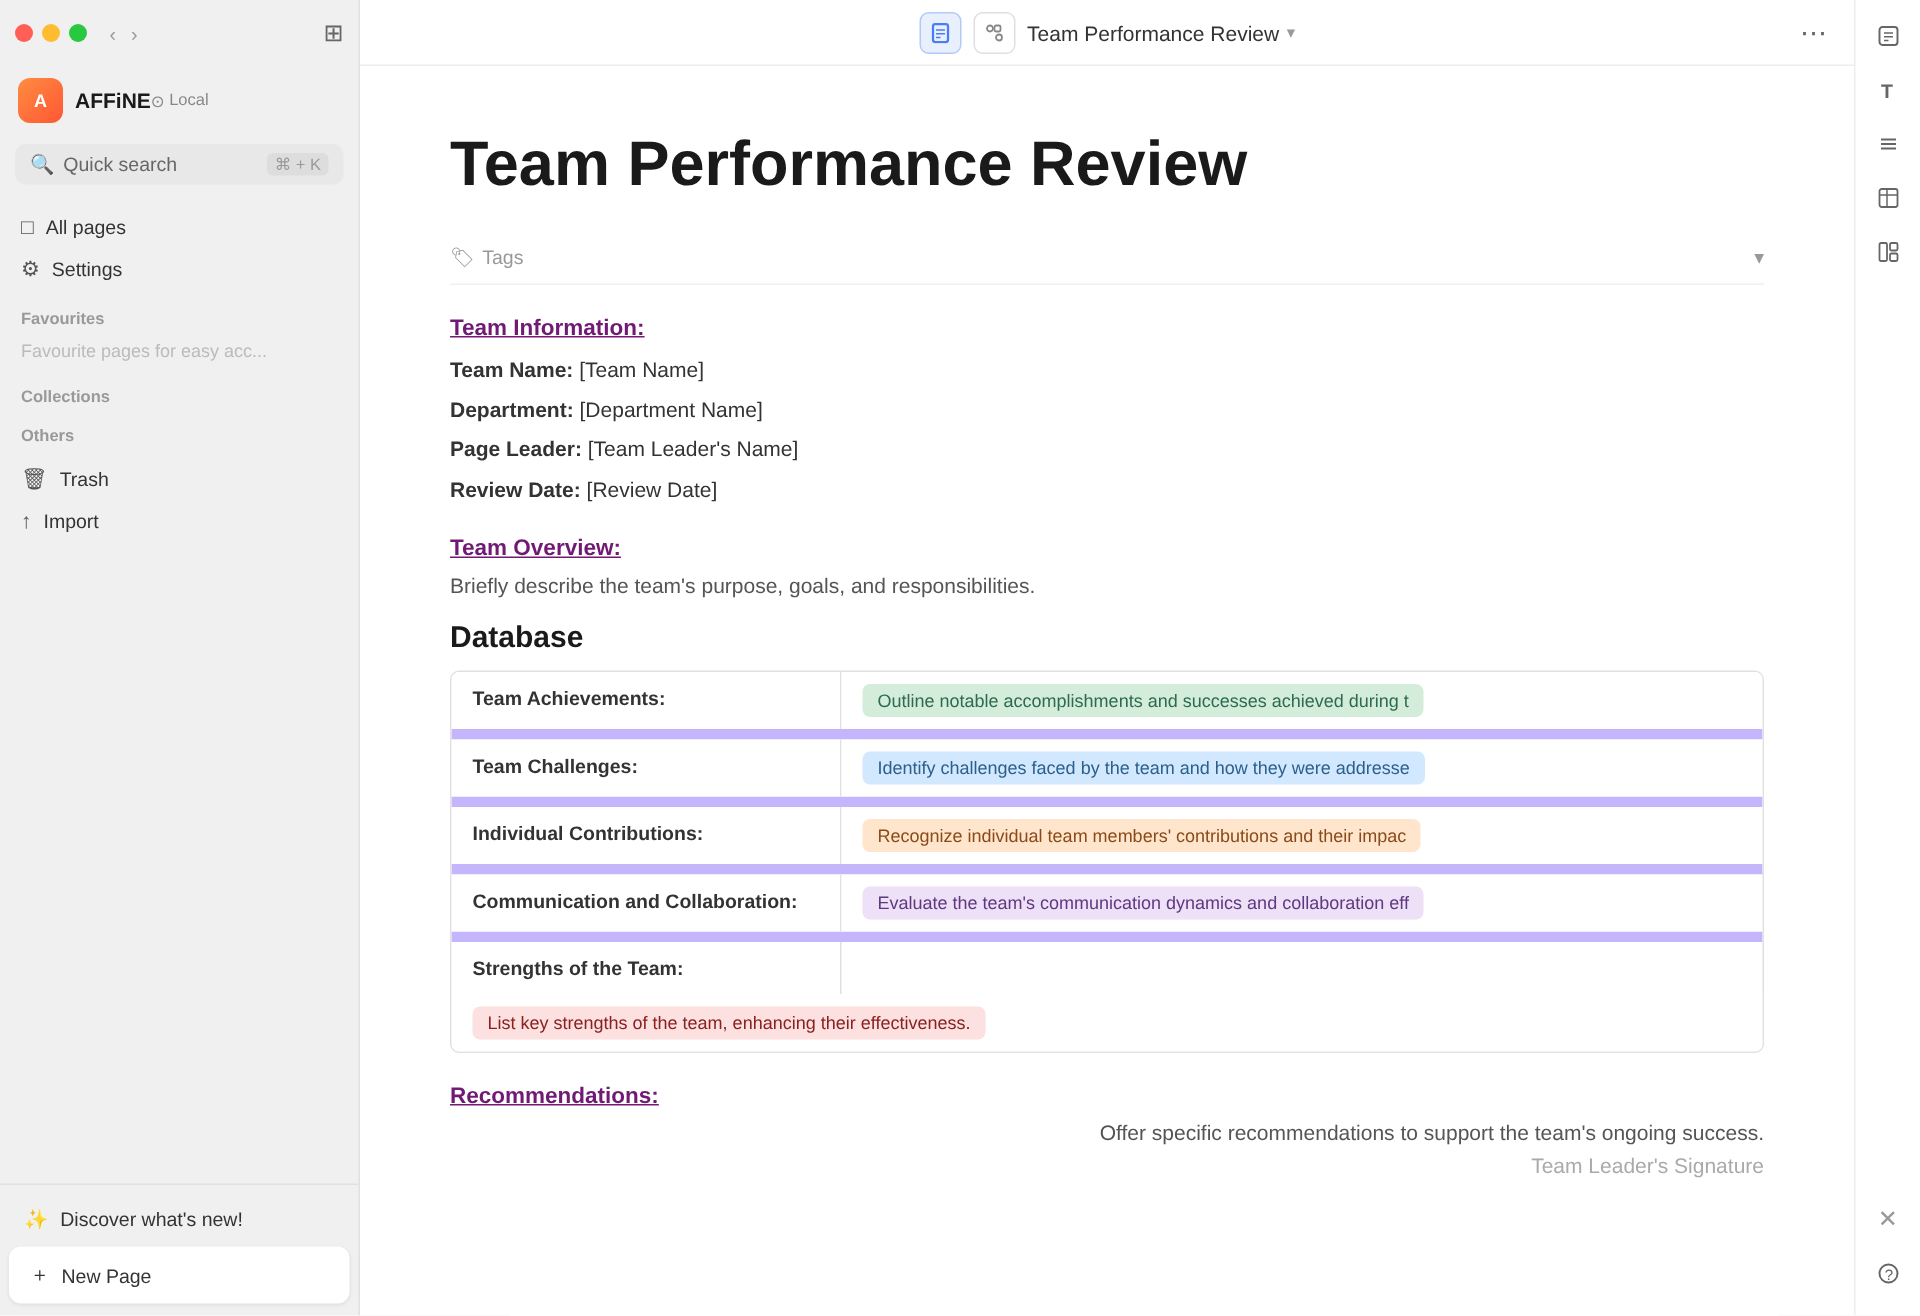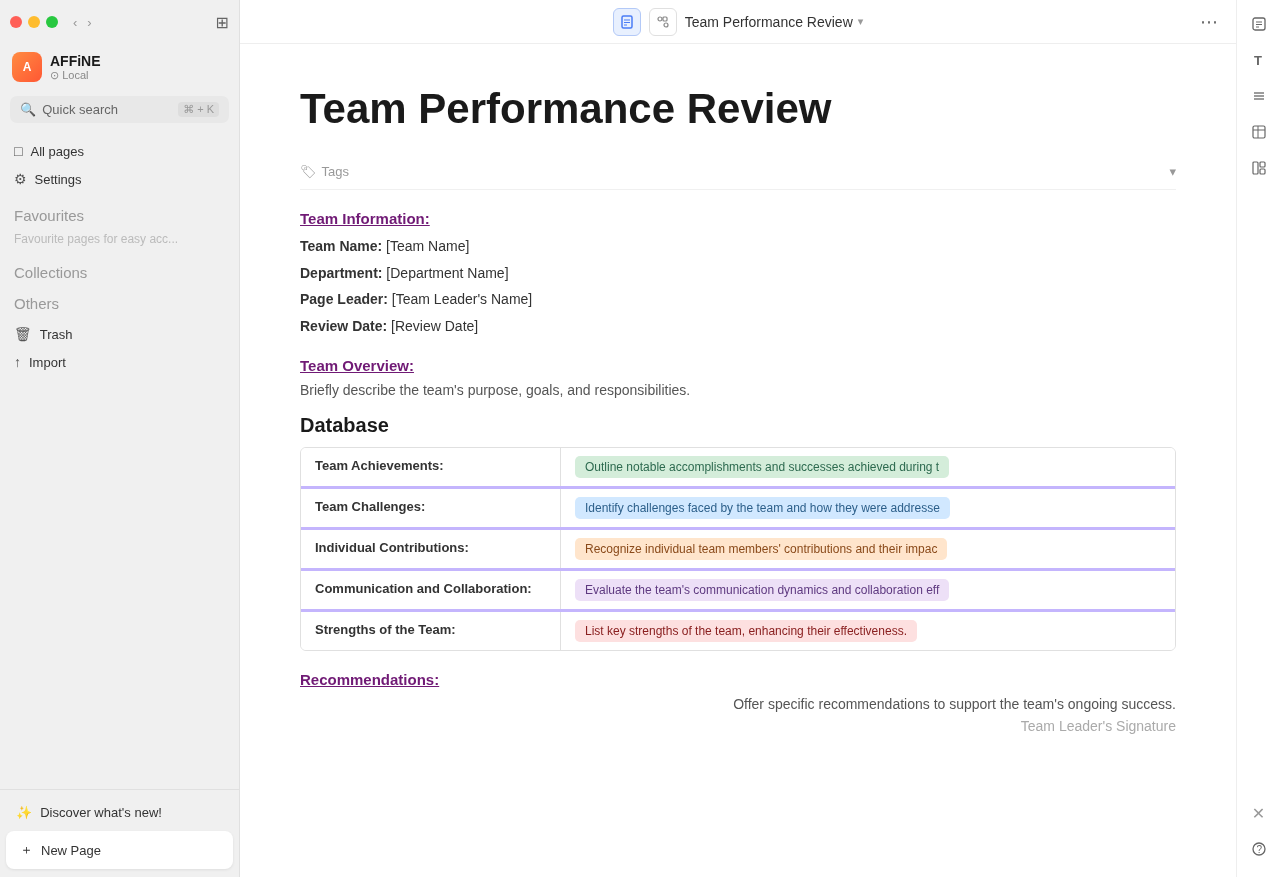--- a/index.html
+++ b/index.html
@@ -49,42 +49,42 @@
 
     .workspace-header {
       display: flex; align-items: center; gap: 8px; padding: 8px 12px 10px;
     }
     .workspace-avatar {
       width: 30px; height: 30px; border-radius: 8px;
       background: linear-gradient(135deg, #ff8c42, #ff5733);
       display: flex; align-items: center; justify-content: center;
       color: white; font-size: 12px; font-weight: bold;
     }
-    .workspace-info { display: flex; flex-direction: column; }
+    .workspace-info { display: flex; flex-direction: row; }
     .workspace-name { font-size: 14px; font-weight: 600; color: #1a1a1a; }
     .workspace-sub { font-size: 11px; color: #888; display: flex; align-items: center; gap: 3px; }
 
     .search-bar {
       margin: 4px 10px 10px;
       display: flex; align-items: center; justify-content: space-between;
       background: #e8e8e8; border-radius: 7px; padding: 6px 10px;
       cursor: pointer; border: none; width: calc(100% - 20px);
     }
     .search-left { display: flex; align-items: center; gap: 6px; color: #666; font-size: 13px; }
     .search-shortcut { font-size: 11px; color: #999; background: #ddd; border-radius: 4px; padding: 1px 5px; }
 
     .sidebar-nav { padding: 4px 6px; }
     .nav-item {
       display: flex; align-items: center; gap: 8px; padding: 6px 8px; border-radius: 6px;
       cursor: pointer; font-size: 13px; color: #333;
     }
     .nav-item-icon { font-size: 14px; color: #555; }
 
     .sidebar-section-label {
-      font-size: 15px; color: #999; padding: 10px 14px 4px; font-weight: 400;
+      font-size: 11px; color: #999; padding: 10px 14px 4px; font-weight: 700;
     }
 
     .sidebar-placeholder {
       font-size: 12px; color: #bbb; padding: 4px 14px 8px;
     }
 
     .sidebar-bottom {
       margin-top: auto;
       padding: 8px 6px;
       border-top: 1px solid #e0e0e0;
@@ -174,23 +174,23 @@
     .db-col-title {
       width: 260px; min-width: 260px; padding: 8px 14px; font-weight: 600; color: #444;
       border-right: 1px solid #e0e0e0;
     }
     .db-col-desc {
       flex: 1; padding: 8px 14px; font-weight: 600; color: #444;
       display: flex; align-items: center; gap: 5px;
     }
 
     .db-row {
-      display: flex; border-bottom: 3px solid #c4b5fd;
-    }
-    .db-row:last-child { border-bottom: none; }
+      display: flex; border-bottom: 7px solid #c4b5fd;
+    }
+    .db-row:last-child { border-bottom: none; flex-direction: column; }
 
     .db-cell-title {
       width: 260px; min-width: 260px; padding: 10px 14px; font-weight: 600; color: #333;
       border-right: 1px solid #e0e0e0; background: white;
     }
     .db-cell-desc {
       flex: 1; padding: 8px 14px; background: white;
     }
 
     .desc-tag {

